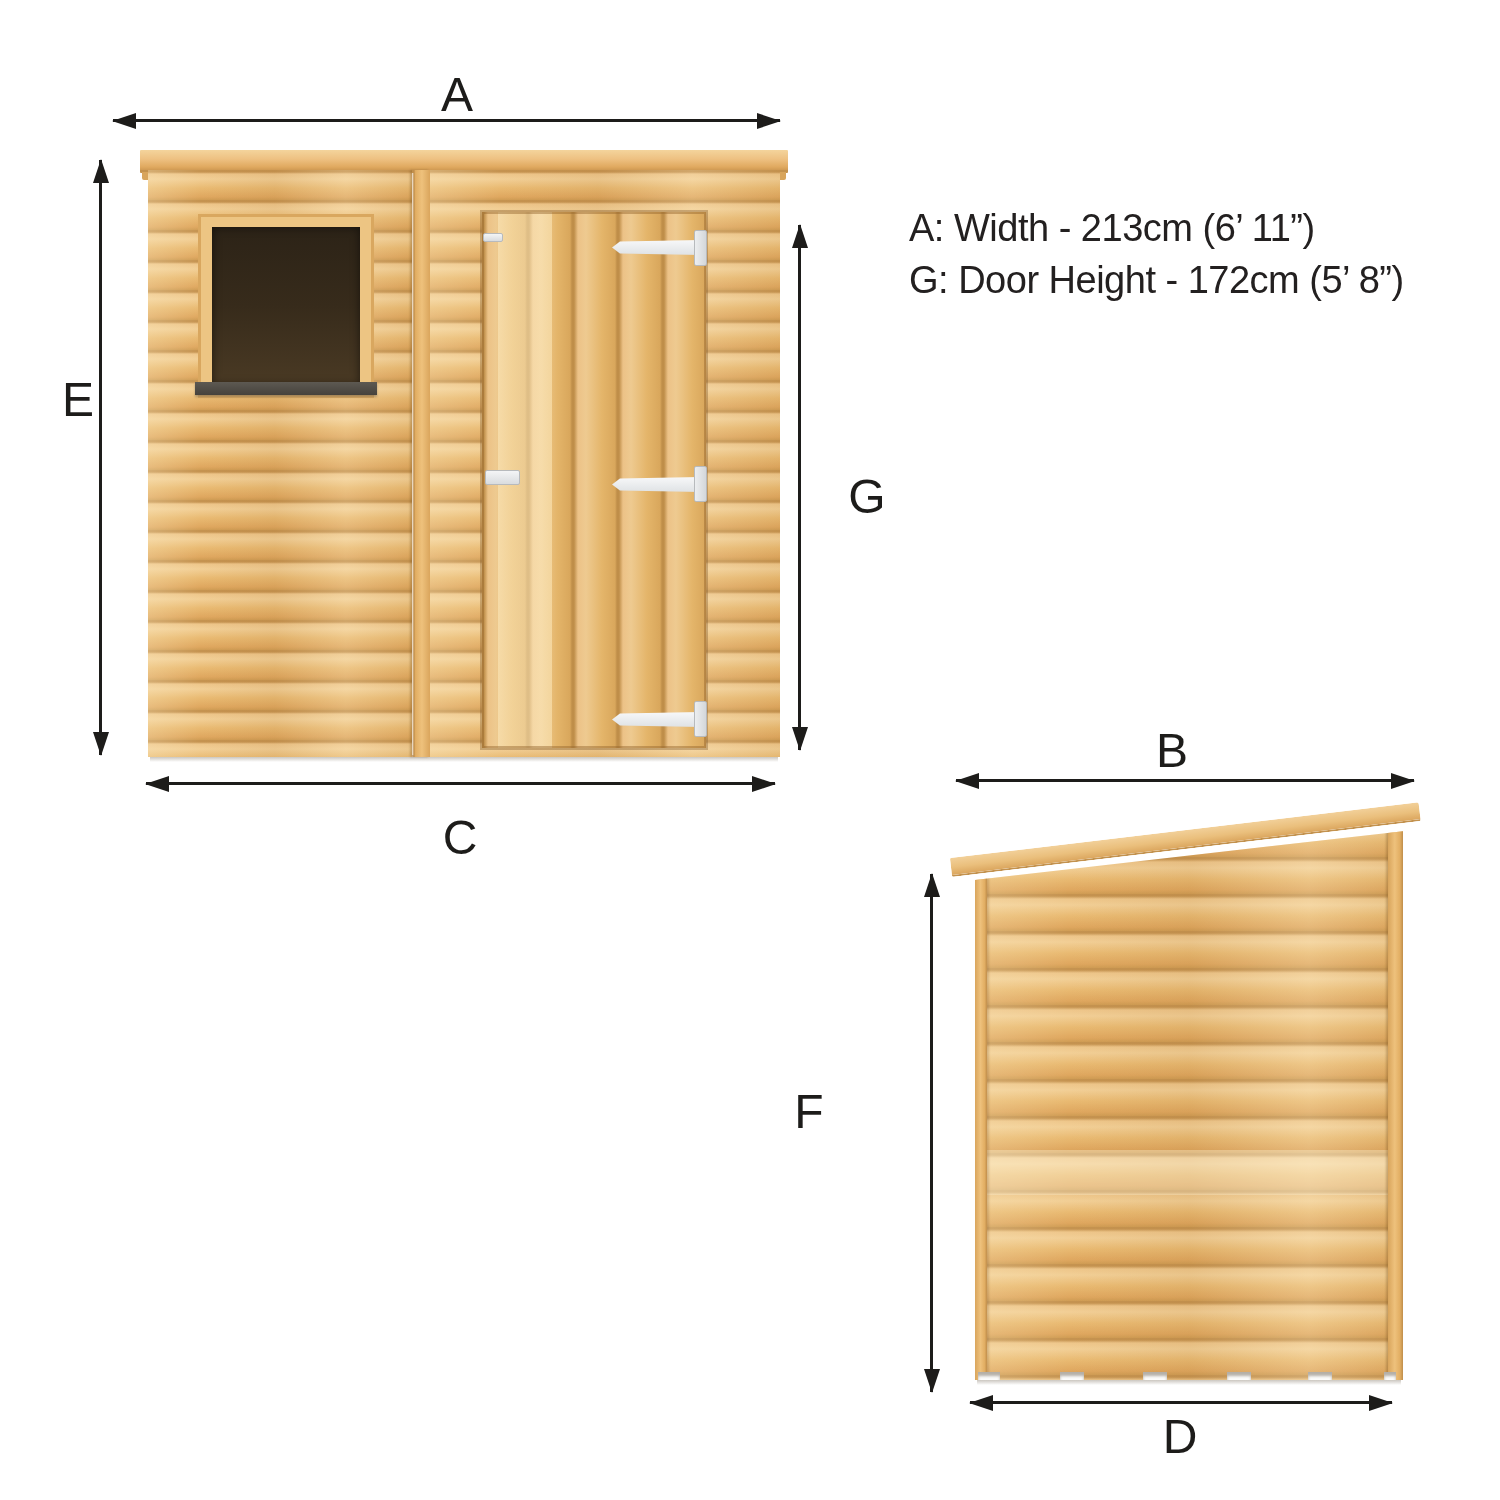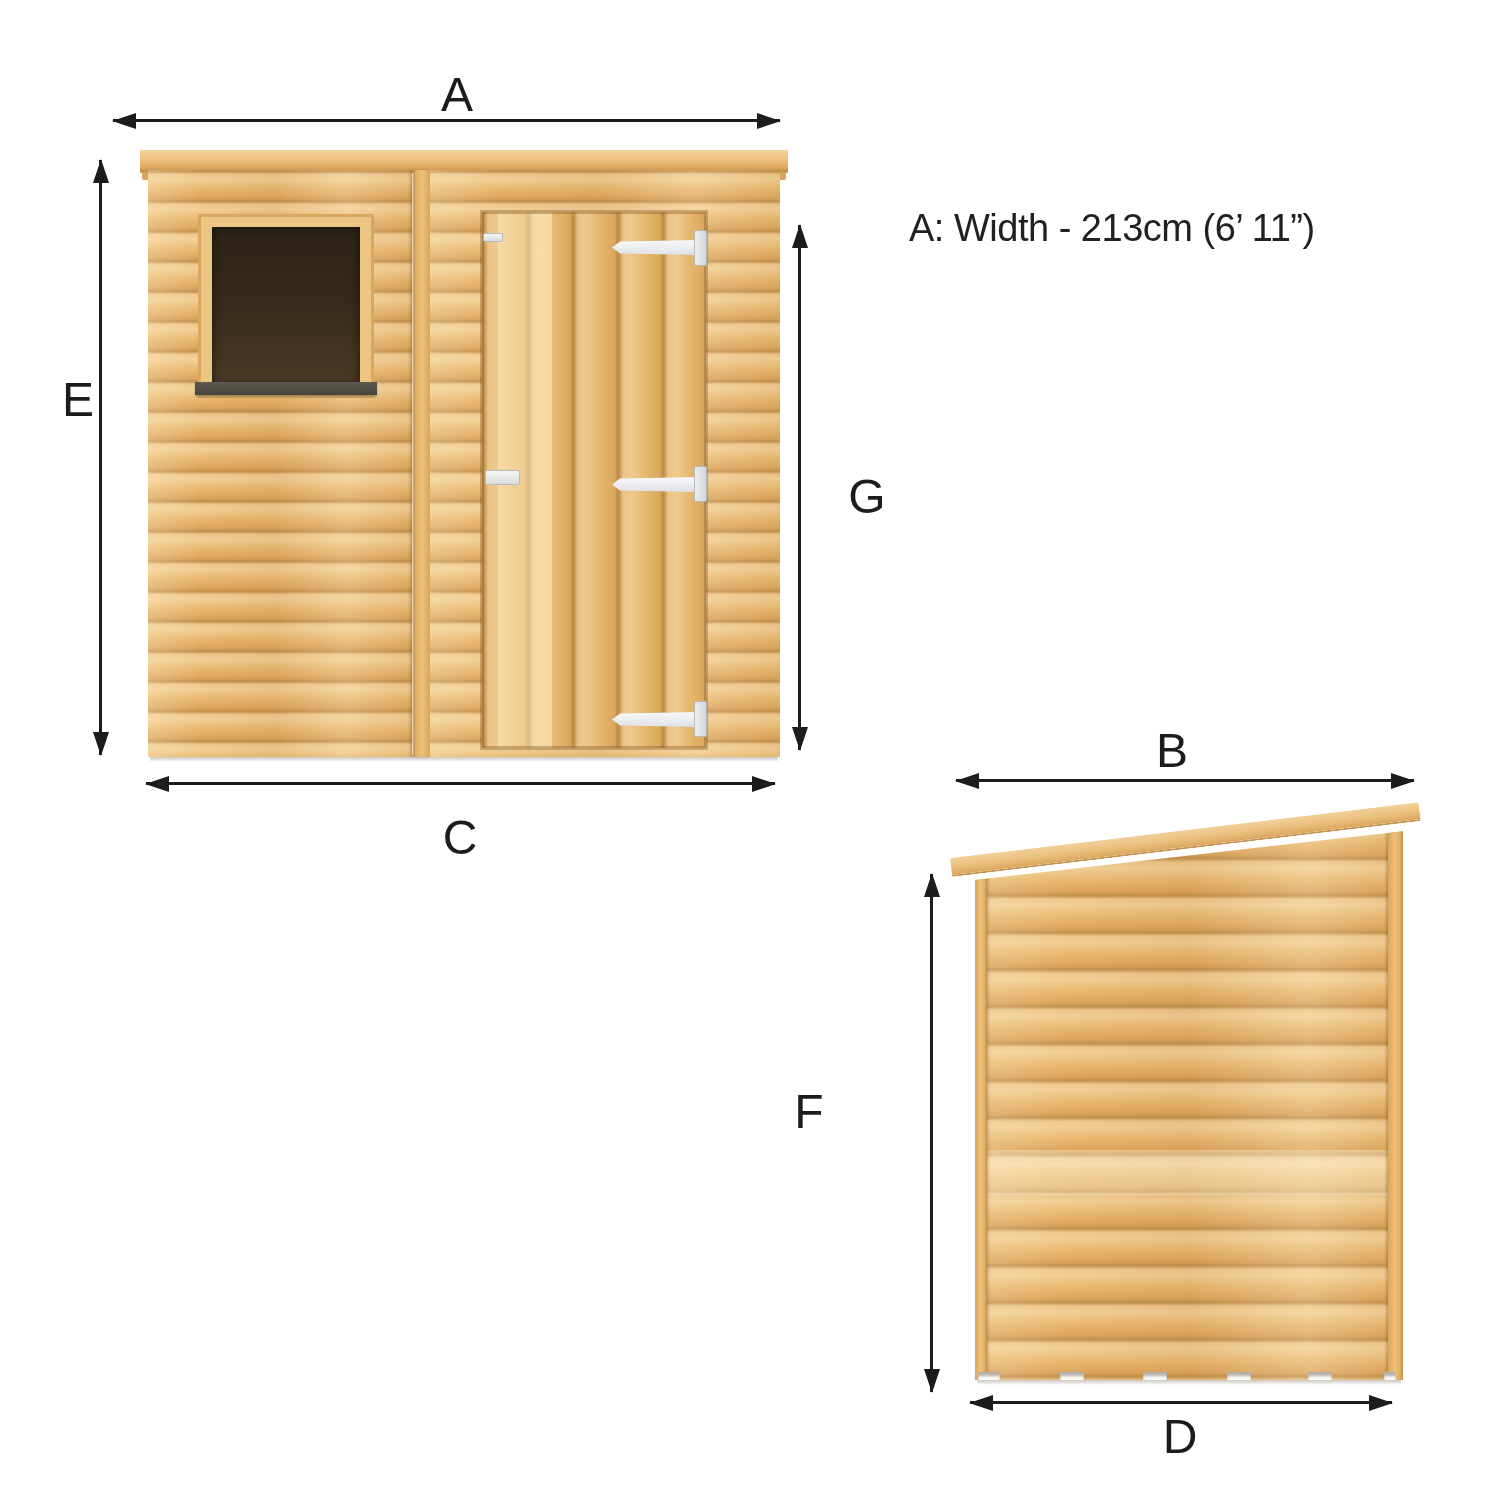--- a/index.html
+++ b/index.html
@@ -159,15 +159,16 @@
   <div class="dl" style="left:457px;top:95px;">A</div>
   <div class="dl" style="left:78px;top:400px;">E</div>
   <div class="dl" style="left:867px;top:497px;">G</div>
   <div class="dl" style="left:460px;top:838px;">C</div>
   <div class="dl" style="left:1172px;top:751px;">B</div>
   <div class="dl" style="left:809px;top:1112px;">F</div>
   <div class="dl" style="left:1180px;top:1437px;">D</div>
 
   <div class="legend">
     <div>A: Width - 213cm (6’ 11”)</div>
+    <div>G: Door Height - 172cm (5’ 8”)</div>
   </div>
 
 </div>
 
 </body></html>

